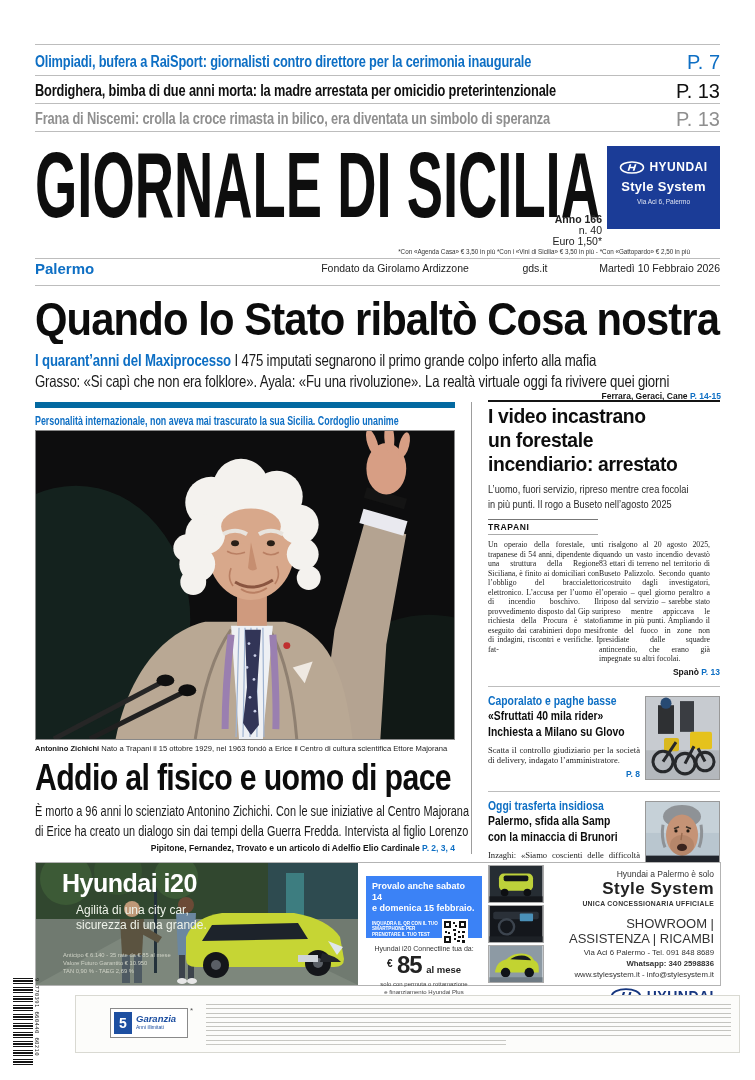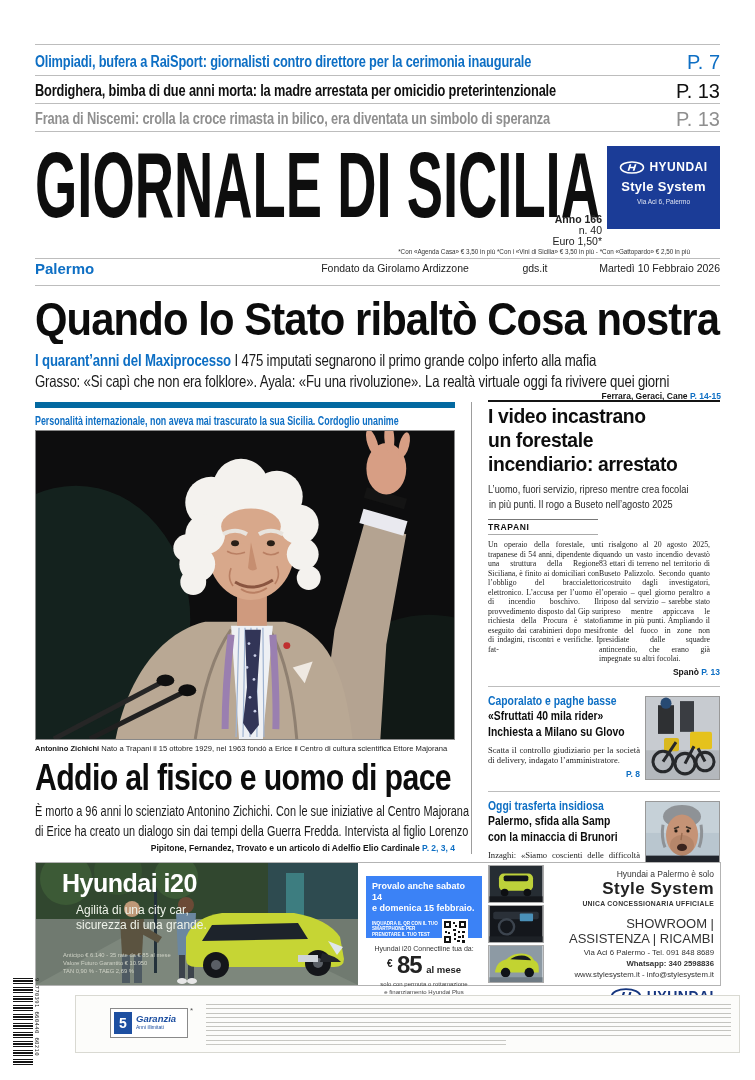--- a/index.html
+++ b/index.html
@@ -47,21 +47,21 @@
   .kick-band{position:absolute;left:0;top:2px;width:420px;border-top:6px solid #0369a1;border-bottom:1px solid #0e6fc4;
              padding:3px 0 4px;}
   .kick-band span{font-size:12px;font-weight:bold;color:#0e6fc4;}
   .photo{position:absolute;left:0;top:30px;width:420px;height:310px;border:1px solid #888;box-sizing:border-box;}
   .caption{position:absolute;left:0;top:344px;width:420px;font-size:8px;color:#222;}
   .cap-name{font-weight:bold;}
   .l-deck{position:absolute;left:0;top:402px;font-size:14px;line-height:19.5px;color:#1a1a1a;}
   .l-byline{position:absolute;left:0;top:443px;width:420px;}
 
   .r-hl{font-weight:bold;font-size:21px;line-height:24px;letter-spacing:-0.4px;color:#0d0d0d;}
-  .r-deck{font-size:11.5px;line-height:15px;color:#2a2a2a;margin-top:6px;text-align:center;}
+  .r-deck{font-size:11.5px;line-height:15px;color:#2a2a2a;margin-top:6px;}
   .sect{margin-top:7px;width:110px;}
   .sect .lbl{font-size:8.5px;font-weight:bold;letter-spacing:.6px;border-top:1px solid #777;border-bottom:1px solid #aaa;
              padding:2px 0;}
   .bodycols{display:flex;margin-top:5px;}
   .bodycols div{width:111px;font-family:"Liberation Serif",serif;font-size:7.8px;line-height:9.5px;
                 text-align:justify;color:#1c1c1c;}
   .r-byline{text-align:right;margin-top:3px;font-size:8.5px;font-weight:bold;}
   .r-div{border-top:1px solid #bdbdbd;margin:9px 0 7px;}
   .brief{position:relative;min-height:88px;}
   .brief .txt{width:152px;}

